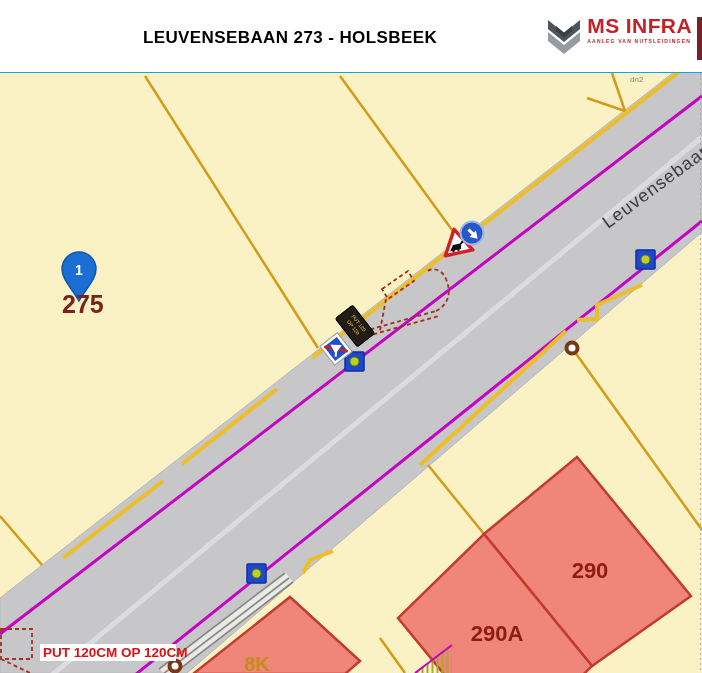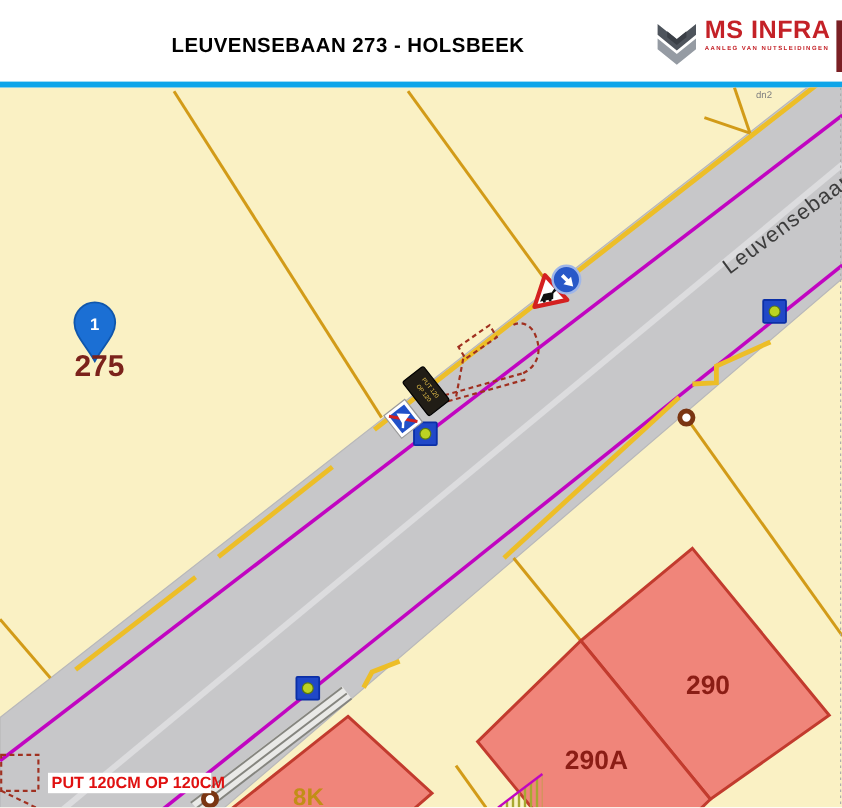--- a/index.html
+++ b/index.html
@@ -1,20 +1,20 @@
 <!DOCTYPE html>
 <html style="--parcel_fill: #FAF1C4; --road_fill: #C7C7C9; --road_center: #DCDCDE; --magenta: #C105C1; --road_edge_yellow: #EDBE27; --parcel_line: #D29B18; --building_fill: #F0857A; --building_stroke: #C23B2E; --building_label: #8B1D15; --label_8k: #C28E17; --pin_blue: #1B6FD4; --marker_blue: #2048C8; --marker_dot: #BCD222; --brown_marker: #7A3512; --trench_red: #A03020; --legend_red: #E01010; --logo_red: #C42127; --logo_gray_dark: #4E545C; --logo_gray_light: #959BA3; --road_name_color: #3C3C3C; --hatch_olive: #A8A832; --parcel_code_gray: #808080;"><head>
 <meta charset="utf-8">
 <style>
   html,body{margin:0;padding:0;background:#fff;}
   .page{position:relative;width:702px;height:673px;background:#fff;overflow:hidden;
         font-family:"Liberation Sans",sans-serif;}
   
   .header{position:absolute;left:0;top:0;width:702px;height:73px;background:#fff;
-          border-bottom:5px solid #0ea5e9;box-sizing:border-box;padding-left:40px;}
+          border-bottom:1px solid #0ea5e9;box-sizing:border-box;padding-left:40px;}
   .title{position:absolute;left:88px;top:28px;width:404px;text-align:center;
          font-size:17px;font-weight:bold;color:#000;letter-spacing:.4px;}
   .logo{position:absolute;right:10px;top:16px;display:flex;align-items:flex-start;gap:5px;}
   .logo-text{display:flex;flex-direction:column;}
   .logo-name{font-size:21px;font-weight:bold;line-height:20px;letter-spacing:.4px;
              color:var(--logo_red);}
   .logo-tagline{font-size:5px;font-weight:bold;letter-spacing:1.2px;margin-top:2px;
                 color:var(--logo_red);}
   .logo-bar{position:absolute;right:0;top:17px;width:5px;height:43px;background:#7a1f24;}
   

